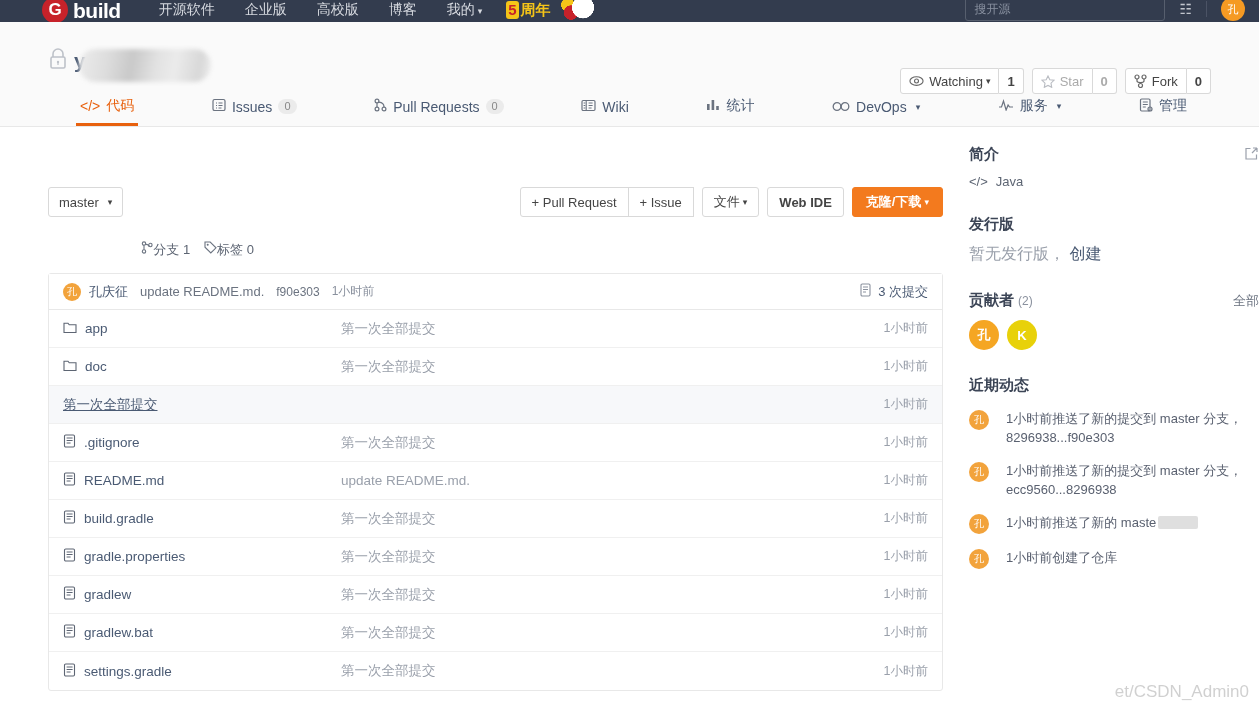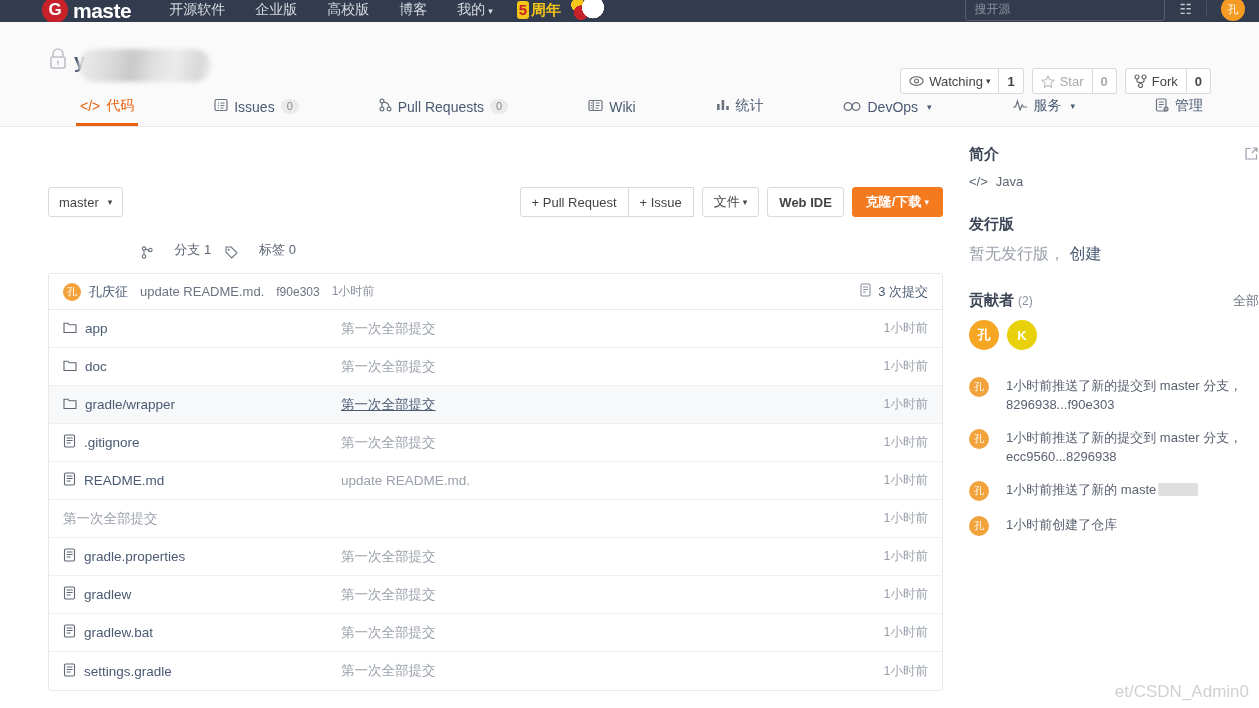--- a/index.html
+++ b/index.html
@@ -136,21 +136,21 @@
   .col-side { width: 290px; flex: none; padding-top: 18px; }
 
   
   .toolbar { display: flex; align-items: center; padding: 18px 0 14px 0; }
   .branch-btn {
     border: 1px solid #d9d9d9; background: #fff; border-radius: 3px;
     height: 30px; display: flex; align-items: center; padding: 0 10px;
     font-size: 13px; color: #444; gap: 6px;
   }
   .meta-links { display: flex; align-items: center; gap: 14px; margin-left: 18px; font-size: 13px; color: #5d6573; }
-  .meta-links span { display: flex; align-items: flex-end; gap: 21px; margin-top: 48px; }
+  .meta-links span { display: flex; align-items: flex-start; gap: 0; margin-top: 48px; }
   .toolbar-right { margin-left: auto; display: flex; align-items: flex-start; }
   .tb-btn {
     border: 1px solid #d9d9d9; background: #fff; height: 30px;
     display: flex; align-items: center; padding: 0 11px; font-size: 13px;
     color: #444; white-space: nowrap; border-radius: 3px; margin-left: -1px;
   }
   .tb-btn.first { border-radius: 3px 0 0 3px; margin-left: 0; }
   .tb-btn.join { border-radius: 0; }
   .tb-btn.sep { margin-left: 8px; border-radius: 3px; }
   .tb-btn.bold { font-weight: bold; }
@@ -236,21 +236,21 @@
   .wrap { position: relative; width: 1259px; height: 708px; overflow: hidden; }
 </style>
 </head>
 <body>
 
 <div class="wrap">
 
   <div class="topnav">
     <div class="brand">
       <div class="brand-mark">G</div>
-      <div class="brand-text">maste</div>
+      <div class="brand-text">build</div>
     </div>
     <div class="topnav-links">
       <a><span>开源软件</span></a>
       <a><span>企业版</span></a>
       <a><span>高校版</span></a>
       <a><span>博客</span></a>
       <a><span>我的</span><span class="caret-sm">▾</span></a>
     </div>
     <div class="anniv">
       <span class="anniv-badge">5</span>
@@ -369,21 +369,21 @@
       </div>
       <div class="tabs-spacer"></div>
       <div class="tab">
         <span><svg width="16" height="12" viewBox="0 0 16 12">
               <path d="M1 8h2.5L5.5 2l2.6 9 2-5 1.5 2H15" fill="none" stroke="#6b7380" stroke-width="1.2"></path>
             </svg></span>
         <span>服务</span>
         <span class="caret-sm">▾</span>
       </div>
       <div class="tabs-spacer"></div>
-      <div class="tab" style="margin-right:4px">
+      <div class="tab" style="margin-right:20px">
         <span><svg width="14" height="14" viewBox="0 0 14 14">
               <rect x="1.5" y="1" width="9.5" height="12" rx="1.2" fill="none" stroke="#6b7380" stroke-width="1.2"></rect>
               <path d="M3.8 4h5M3.8 6.5h5M3.8 9h3" stroke="#6b7380" stroke-width="1.1"></path>
               <circle cx="11" cy="11" r="2" fill="none" stroke="#6b7380" stroke-width="1.2"></circle>
             </svg></span>
         <span>管理</span>
       </div>
     </div>
   </div>
 
@@ -465,26 +465,20 @@
             <span><svg width="14" height="13" viewBox="0 0 14 13">
                   <path d="M1 2.2h4l1.2 1.6H13V11.5H1z" fill="none" stroke="#5d6573" stroke-width="1.1"></path>
                 </svg></span>
             <a>doc</a>
           </span>
           <span class="fmsg">第一次全部提交</span>
           <span class="ftime">1小时前</span>
         </div>
 
         <div class="frow hl">
-          <span class="fname">
-            <span><svg width="14" height="13" viewBox="0 0 14 13">
-                  <path d="M1 2.2h4l1.2 1.6H13V11.5H1z" fill="none" stroke="#5d6573" stroke-width="1.1"></path>
-                </svg></span>
-            <a>gradle/wrapper</a>
-          </span>
           <span class="fmsg"><a>第一次全部提交</a></span>
           <span class="ftime">1小时前</span>
         </div>
 
         <div class="frow">
           <span class="fname">
             <span><svg width="13" height="14" viewBox="0 0 13 14">
                   <rect x="1.5" y="1" width="10" height="12" rx="1.2" fill="none" stroke="#5d6573" stroke-width="1.1"></rect>
                   <path d="M3.6 4h6M3.6 6.5h6M3.6 9h4" stroke="#5d6573" stroke-width="1"></path>
                 </svg></span>
@@ -500,20 +494,27 @@
                   <rect x="1.5" y="1" width="10" height="12" rx="1.2" fill="none" stroke="#5d6573" stroke-width="1.1"></rect>
                   <path d="M3.6 4h6M3.6 6.5h6M3.6 9h4" stroke="#5d6573" stroke-width="1"></path>
                 </svg></span>
             <a>README.md</a>
           </span>
           <span class="fmsg">update README.md.</span>
           <span class="ftime">1小时前</span>
         </div>
 
         <div class="frow">
+          <span class="fname">
+            <span><svg width="13" height="14" viewBox="0 0 13 14">
+                  <rect x="1.5" y="1" width="10" height="12" rx="1.2" fill="none" stroke="#5d6573" stroke-width="1.1"></rect>
+                  <path d="M3.6 4h6M3.6 6.5h6M3.6 9h4" stroke="#5d6573" stroke-width="1"></path>
+                </svg></span>
+            <a>build.gradle</a>
+          </span>
           <span class="fmsg">第一次全部提交</span>
           <span class="ftime">1小时前</span>
         </div>
 
         <div class="frow">
           <span class="fname">
             <span><svg width="13" height="14" viewBox="0 0 13 14">
                   <rect x="1.5" y="1" width="10" height="12" rx="1.2" fill="none" stroke="#5d6573" stroke-width="1.1"></rect>
                   <path d="M3.6 4h6M3.6 6.5h6M3.6 9h4" stroke="#5d6573" stroke-width="1"></path>
                 </svg></span>
@@ -608,20 +609,21 @@
           <span class="small">(2)</span>
           <a class="all">全部</a>
         </div>
         <div class="avatars">
           <span class="ava-lg" style="background:#f5a623">孔</span>
           <span class="ava-lg" style="background:#e8d10a">K</span>
         </div>
       </div>
 
       <div class="side-block">
+        <div class="side-h" style="margin-bottom:14px">近期动态</div>
 
         <div class="feed-item">
           <span class="ava-sm" style="width:20px;height:20px;margin-top:1px">孔</span>
           <span class="feed-txt">1小时前推送了新的提交到 master 分支，8296938...f90e303</span>
         </div>
 
         <div class="feed-item">
           <span class="ava-sm" style="width:20px;height:20px;margin-top:1px">孔</span>
           <span class="feed-txt">1小时前推送了新的提交到 master 分支，ecc9560...8296938</span>
         </div>

